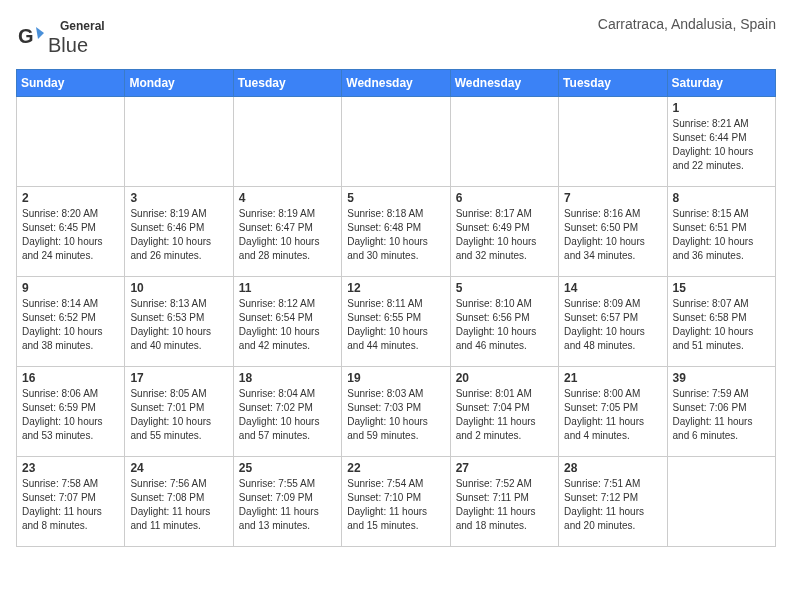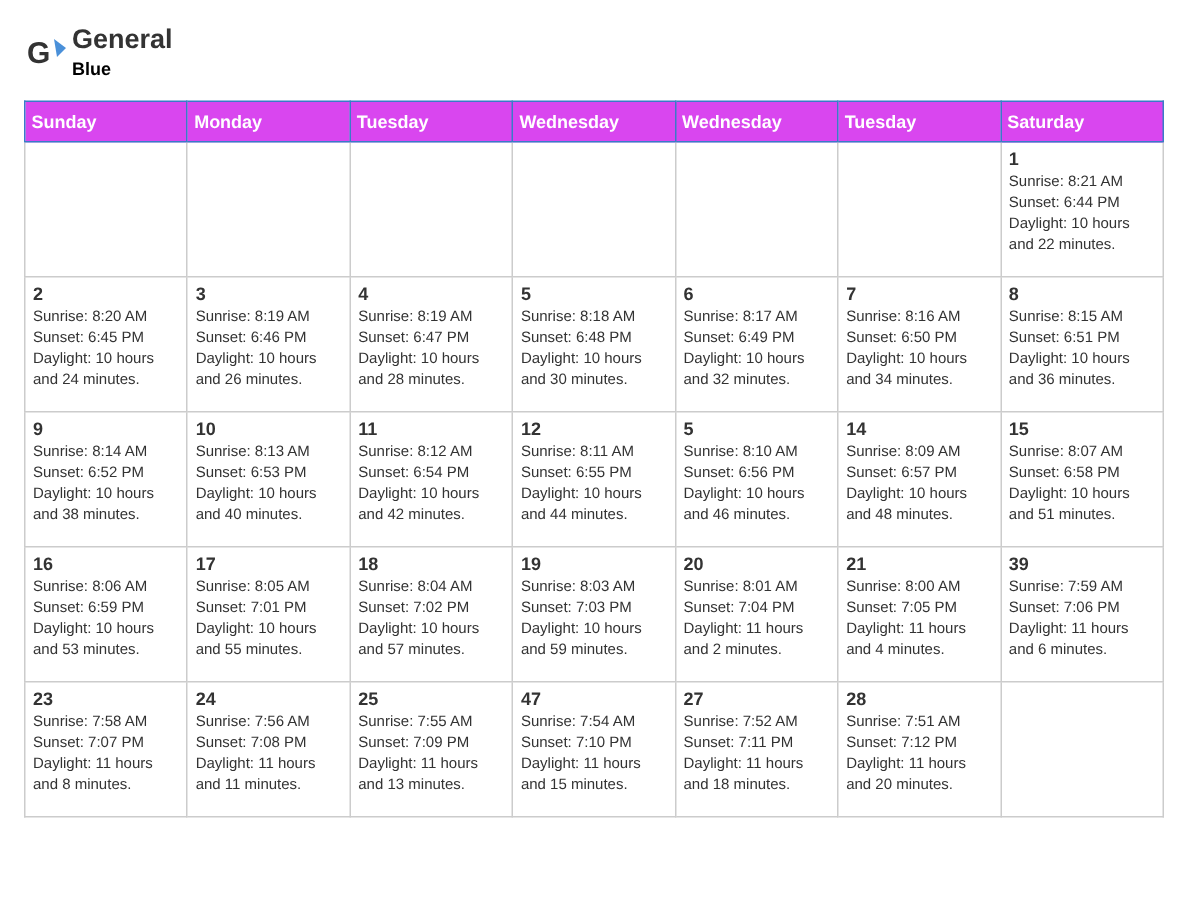--- a/index.html
+++ b/index.html
@@ -36,21 +36,21 @@
     .location {
       font-size: 14px;
       color: #555;
     }
     table {
       width: 100%;
       border-collapse: collapse;
       table-layout: fixed;
     }
     thead tr th {
-      background-color: #d946ef;
+      background-color: #3b82f6;
       color: white;
       font-size: 12px;
       font-weight: bold;
       padding: 6px 4px;
       text-align: left;
       border: 1px solid #3a7bc8;
     }
     tbody tr td {
       border: 1px solid #ccc;
       vertical-align: top;
@@ -77,25 +77,26 @@
 </head>
 <body>
 
 <div class="header">
   <div class="logo">
     <svg class="logo-icon" viewBox="0 0 28 28">
       <text x="2" y="20" font-size="20" fill="#333" font-weight="bold">G</text>
       <polygon points="20,4 28,10 22,16" fill="#4a90d9"></polygon>
     </svg>
     <div>
-      <span style="font-size:18px;font-weight:bold;color:#333;">General</span><br>
-      <span style="font-size:12px;font-weight:bold;color:#000000;">Blue</span>
+      <span style="font-size:12px;font-weight:bold;color:#333;margin-left:12px;">General</span><br>
+      <span style="font-size:20px;font-weight:normal;color:#404040;">Blue</span>
     </div>
   </div>
   <div class="title-block">
+    <div class="location">Carratraca, Andalusia, Spain</div>
   </div>
 </div>
 
 <table>
   <thead>
     <tr id="header-row">
         <th>Sunday</th>
         <th>Monday</th>
         <th>Tuesday</th>
         <th>Wednesday</th>
@@ -214,21 +215,21 @@
         </td>
         <td>
           <span class="day-number">24</span>
           <div class="day-info">Sunrise: 7:56 AM<br>Sunset: 7:08 PM<br>Daylight: 11 hours and 11 minutes.</div>
         </td>
         <td>
           <span class="day-number">25</span>
           <div class="day-info">Sunrise: 7:55 AM<br>Sunset: 7:09 PM<br>Daylight: 11 hours and 13 minutes.</div>
         </td>
         <td>
-          <span class="day-number">47</span>
+          <span class="day-number">22</span>
           <div class="day-info">Sunrise: 7:54 AM<br>Sunset: 7:10 PM<br>Daylight: 11 hours and 15 minutes.</div>
         </td>
         <td>
           <span class="day-number">27</span>
           <div class="day-info">Sunrise: 7:52 AM<br>Sunset: 7:11 PM<br>Daylight: 11 hours and 18 minutes.</div>
         </td>
         <td>
           <span class="day-number">28</span>
           <div class="day-info">Sunrise: 7:51 AM<br>Sunset: 7:12 PM<br>Daylight: 11 hours and 20 minutes.</div>
         </td>

